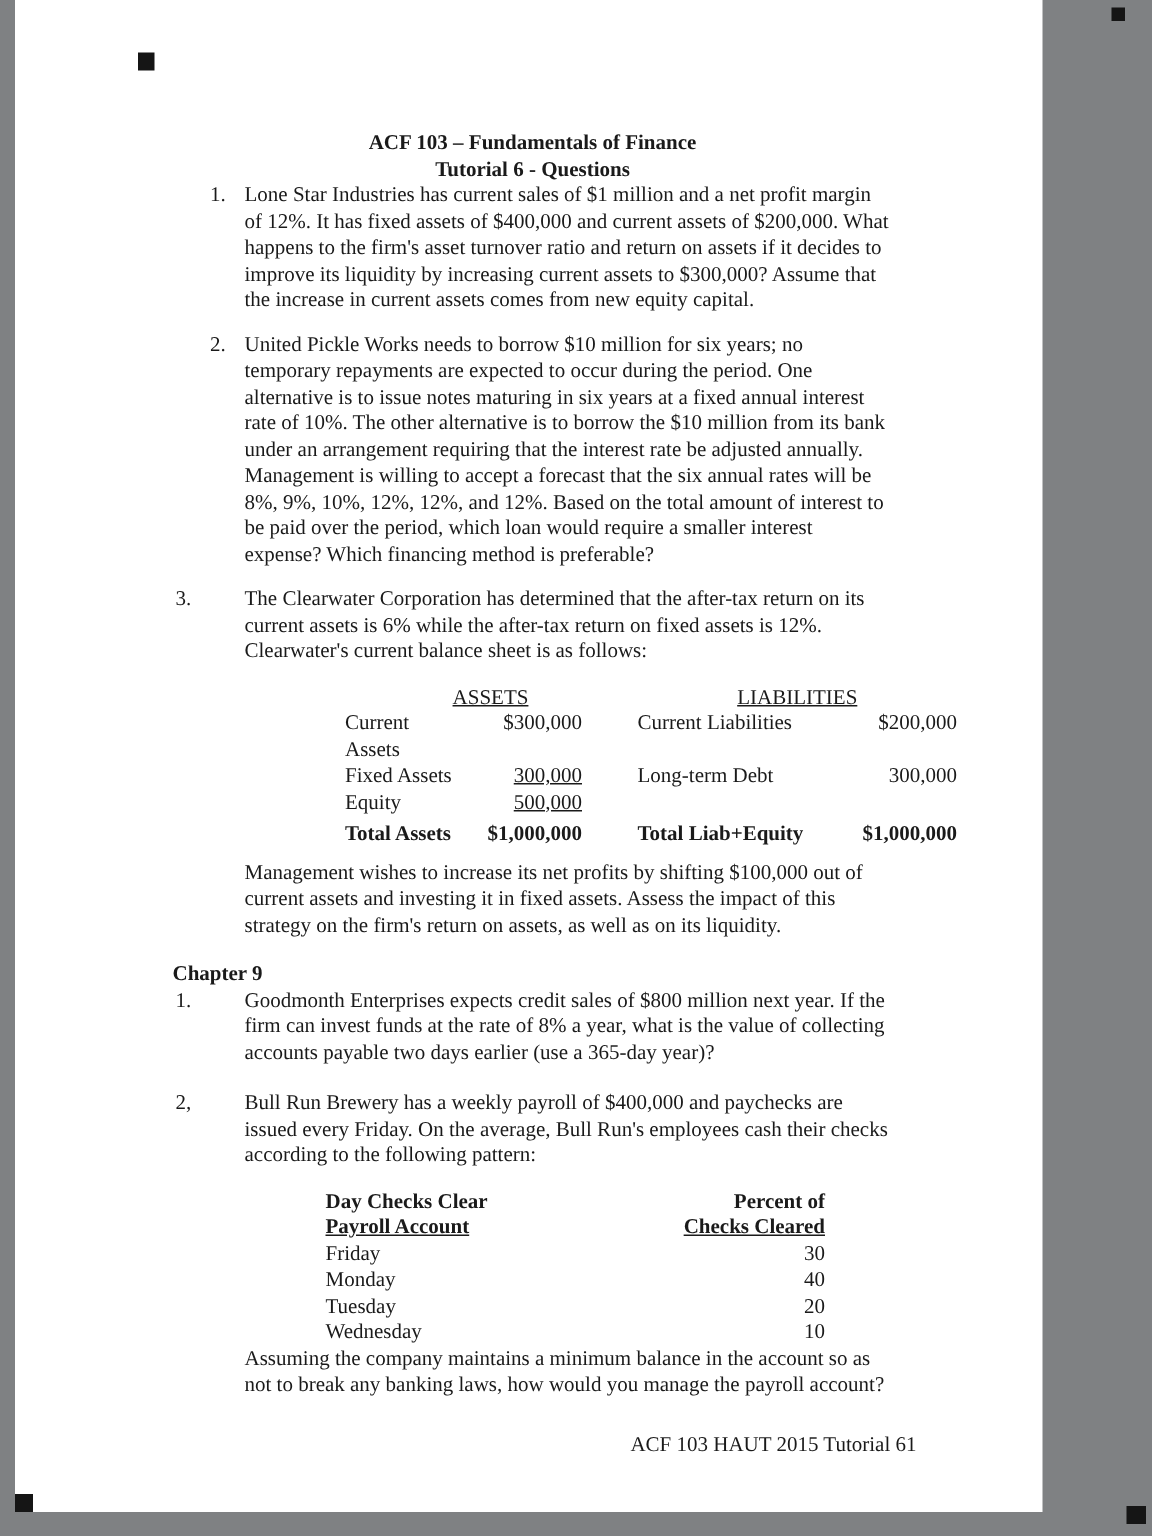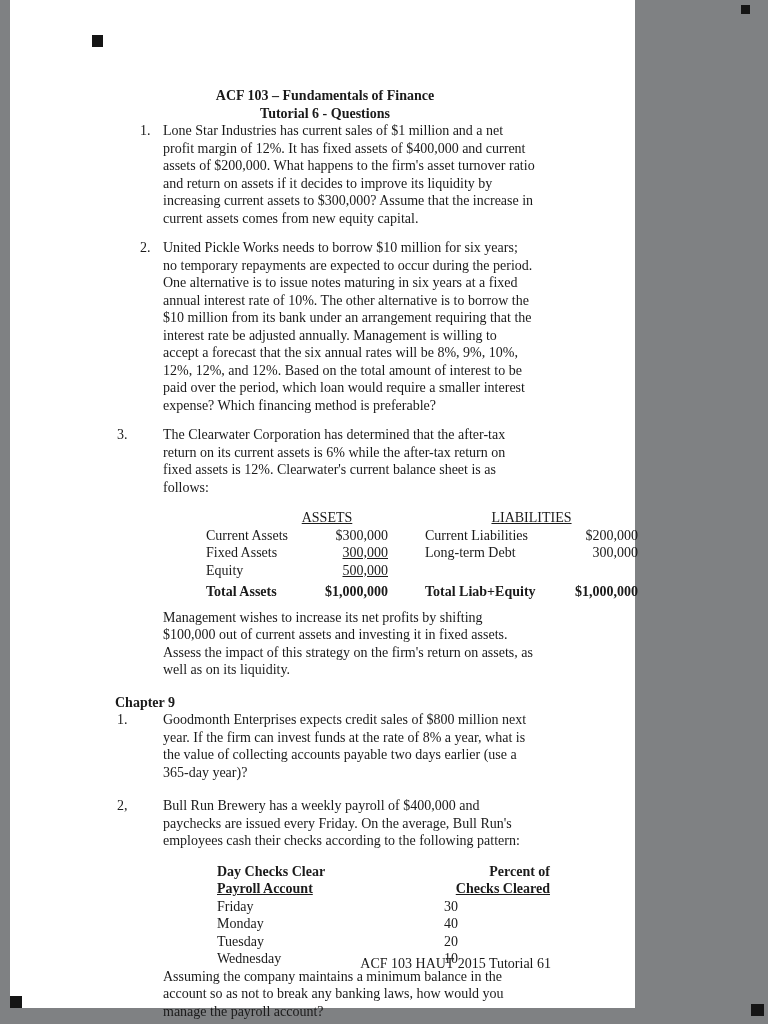--- a/index.html
+++ b/index.html
@@ -7,21 +7,21 @@
   body {
     position:relative;
     overflow:hidden;
     background:#7f8183;
     font-family:"Liberation Serif","DejaVu Serif",serif;
     color:#1a1a1a;
   }
   .page {
     position:absolute;
     left:10px; top:0;
-    width:625px; height:1008px;
+    width:685px; height:1008px;
     background:#ffffff;
   }
   .artifact { position:absolute; background:#151515; }
   .a-tl { left:92px;  top:35px;   width:11px; height:12px; }
   .a-tr { left:741px; top:5px;    width:9px;  height:9px;  }
   .a-bl { left:10px;  top:996px;  width:12px; height:12px; }
   .a-br { left:751px; top:1004px; width:13px; height:12px; }
 
   .content {
     padding:87px 100px 0 105px;
@@ -42,36 +42,36 @@
   .hang { margin-left:48px; }
 
   
   .bs {
     display:grid;
     grid-template-columns:106px 76px 37px 135px 78px;
     margin:13px 0 8px 91px;
   }
   .bs-h-assets { grid-column:1 / 3; text-align:center; padding-left:60px; }
   .bs-h-liab   { grid-column:4 / 6; text-align:center; }
-  .c1 { grid-column:1; }
+  .c1 { grid-column:1;margin-left:24px; }
   .c2 { grid-column:2; text-align:right; }
   .c4 { grid-column:4; }
   .c5 { grid-column:5; text-align:right; }
   .u { text-decoration:underline; }
   .b { font-weight:bold; }
   .pt4 { padding-top:4px; }
 
   
   .pt {
     display:grid;
     grid-template-columns:227px 106px;
     margin:13px 0 0 102px;
   }
   .pt .dcell { grid-column:1; }
-  .pt .pcell { grid-column:2; text-align:left; }
+  .pt .pcell { grid-column:2; text-align:right; }
   .pt .phead { grid-column:2; text-align:right; }
 
   .footer {
     position:absolute;
     left:105px; right:84px; top:956px;
     display:flex;
     justify-content:flex-end;
     font-size:14px;
   }
 </style>

